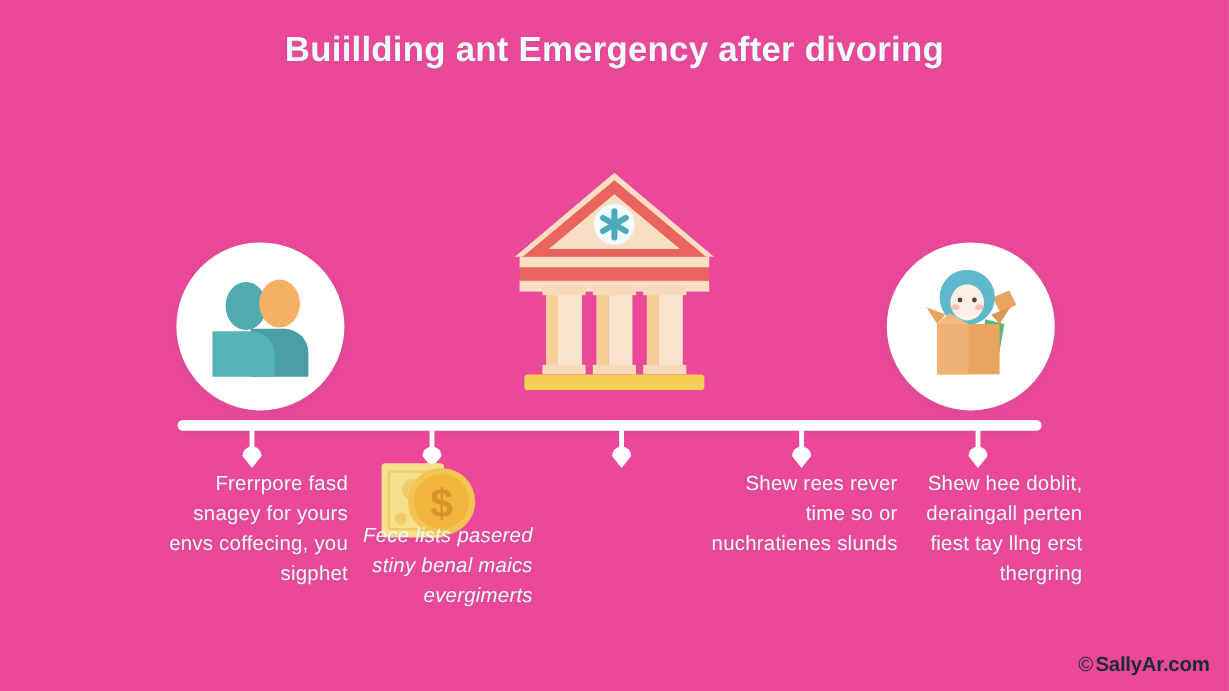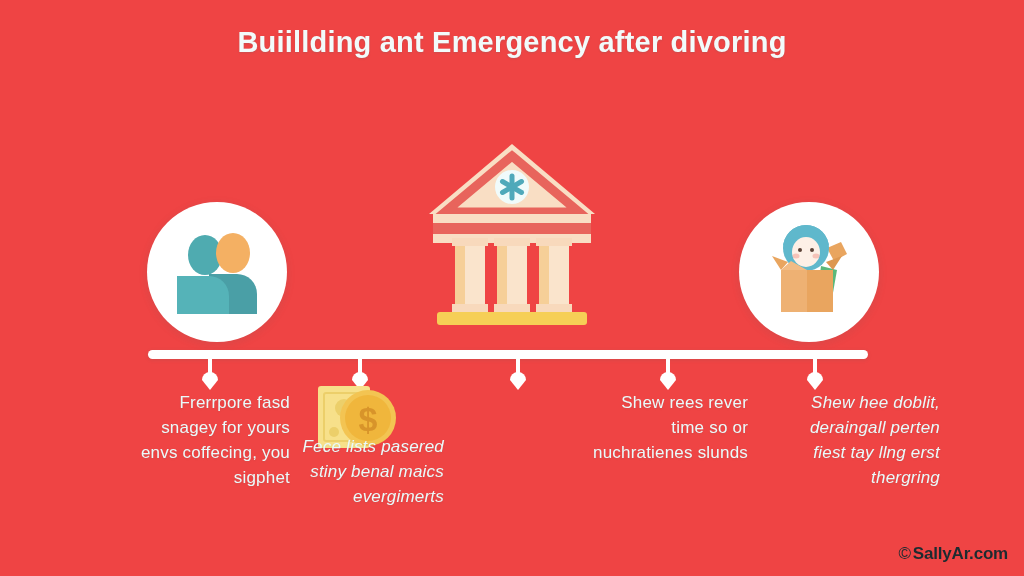--- a/index.html
+++ b/index.html
@@ -10,21 +10,21 @@
     width: 1024px;
     height: 576px;
     overflow: hidden;
     font-family: "Liberation Sans", sans-serif;
     background: #65cbcd;
   }
   #canvas {
     position: relative;
     width: 1024px;
     height: 576px;
-    background: #ef4444;
+    background: #ec4899;
     overflow: hidden;
   }
 
   
   #title {
     position: absolute;
     left: 0;
     top: 26px;
     width: 1024px;
     text-align: center;
@@ -91,21 +91,21 @@
     font-size: 17px;
     line-height: 25px;
     color: #eafafa;
     letter-spacing: 0.2px;
     text-shadow: 0 1px 2px rgba(40,120,120,0.12);
   }
   #cap-0 { left: 130px; top: 390px; width: 160px; }
   #cap-1 { left: 284px; top: 434px; width: 160px; font-style: italic; }
   #cap-2 { left: 440px; top: 390px; width: 160px; }
   #cap-3 { left: 588px; top: 390px; width: 160px; }
-  #cap-4 { left: 775px; top: 390px; width: 165px; font-style: italic; }
+  #cap-4 { left: 737px; top: 390px; width: 165px; }
 
   
   #watermark {
     position: absolute;
     right: 16px;
     bottom: 12px;
     display: flex;
     align-items: center;
     gap: 2px;
     font-size: 17px;

